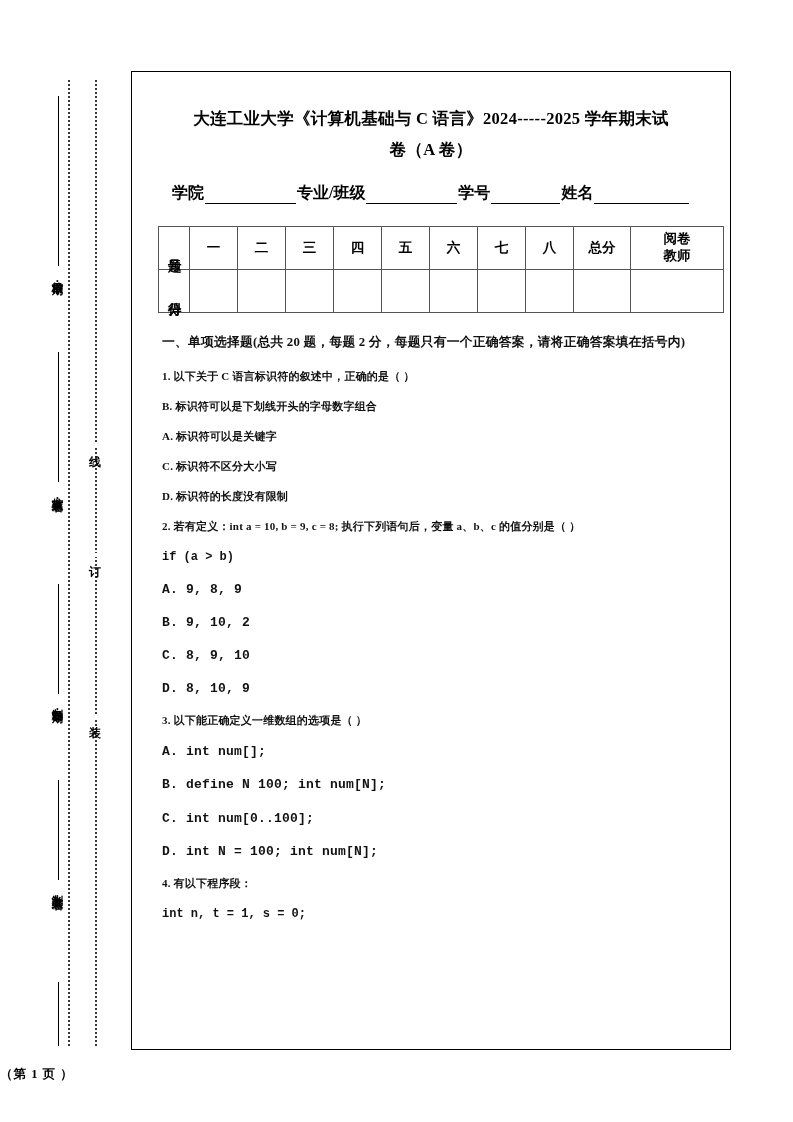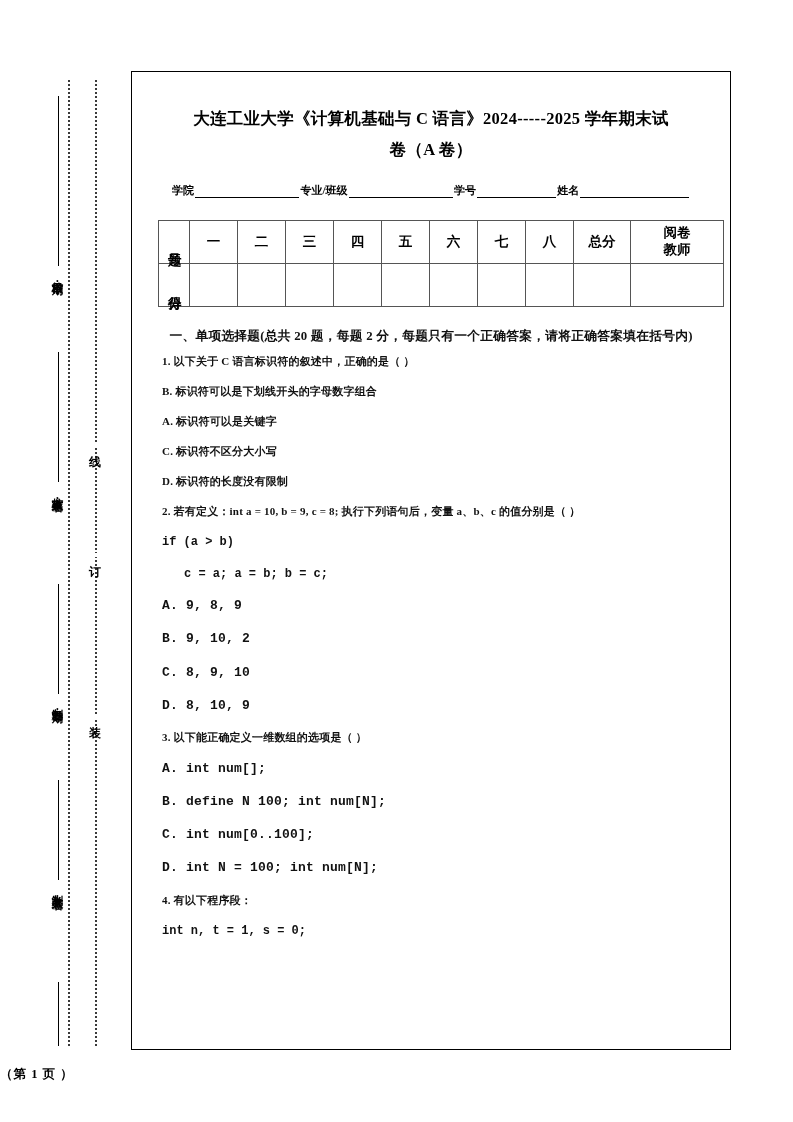--- a/index.html
+++ b/index.html
@@ -74,21 +74,21 @@
     font-family: "Liberation Serif", "DejaVu Serif", serif;
     font-weight: bold;
     font-size: 16.5px;
     line-height: 1.85;
     letter-spacing: 0.3px;
     margin: 4px 6px 0 6px;
   }
 
   .fields {
     margin: 18px 14px 0 14px;
-    font-size: 11px;
+    font-size: 16px;
     font-weight: bold;
     font-family: "Liberation Serif", "DejaVu Serif", serif;
     display: flex;
     align-items: flex-end;
     white-space: nowrap;
   }
   .fields .lbl { flex: 0 0 auto; }
   .fields .blank {
     flex: 1 1 auto;
     border-bottom: 1px solid #000;
@@ -145,21 +145,21 @@
   }
   .ln {
     font-family: "Liberation Serif", "DejaVu Serif", serif;
     font-size: 12.8px;
     font-weight: bold;
     line-height: 1.55;
     margin: 0 0 13px 0;
     letter-spacing: 0.2px;
     color: #111;
   }
-  .ln.section { margin-bottom: 6px; text-align: center; }
+  .ln.section { margin-bottom: 15px; }
   .ln.code {
     font-family: Liberation Mono, monospace;
     font-size: 12px;
     font-weight: bold;
     letter-spacing: 0;
   }
   .ln.code.indent { padding-left: 22px; }
   .ln.opt {
     font-family: "Liberation Mono", "DejaVu Sans Mono", monospace;
     font-size: 13px;
@@ -261,21 +261,20 @@
 
     <div class="body">
       <p class="ln section">一、单项选择题(总共 20 题，每题 2 分，每题只有一个正确答案，请将正确答案填在括号内)</p>
       <p class="ln optcn">1. 以下关于 C 语言标识符的叙述中，正确的是（   ）</p>
       <p class="ln optcn">B. 标识符可以是下划线开头的字母数字组合</p>
       <p class="ln optcn">A. 标识符可以是关键字</p>
       <p class="ln optcn">C. 标识符不区分大小写</p>
       <p class="ln optcn">D. 标识符的长度没有限制</p>
       <p class="ln optcn">2. 若有定义：int a = 10, b = 9, c = 8; 执行下列语句后，变量 a、b、c 的值分别是（   ）</p>
       <p class="ln code">if (a &gt; b)</p>
-      <p class="ln code indent">c = a; a = b; b = c;</p>
       <p class="ln opt">A. 9, 8, 9</p>
       <p class="ln opt">B. 9, 10, 2</p>
       <p class="ln opt">C. 8, 9, 10</p>
       <p class="ln opt">D. 8, 10, 9</p>
       <p class="ln optcn">3. 以下能正确定义一维数组的选项是（   ）</p>
       <p class="ln opt">A. int num[];</p>
       <p class="ln opt">B. define N 100; int num[N];</p>
       <p class="ln opt">C. int num[0..100];</p>
       <p class="ln opt">D. int N = 100; int num[N];</p>
       <p class="ln optcn">4. 有以下程序段：</p>

